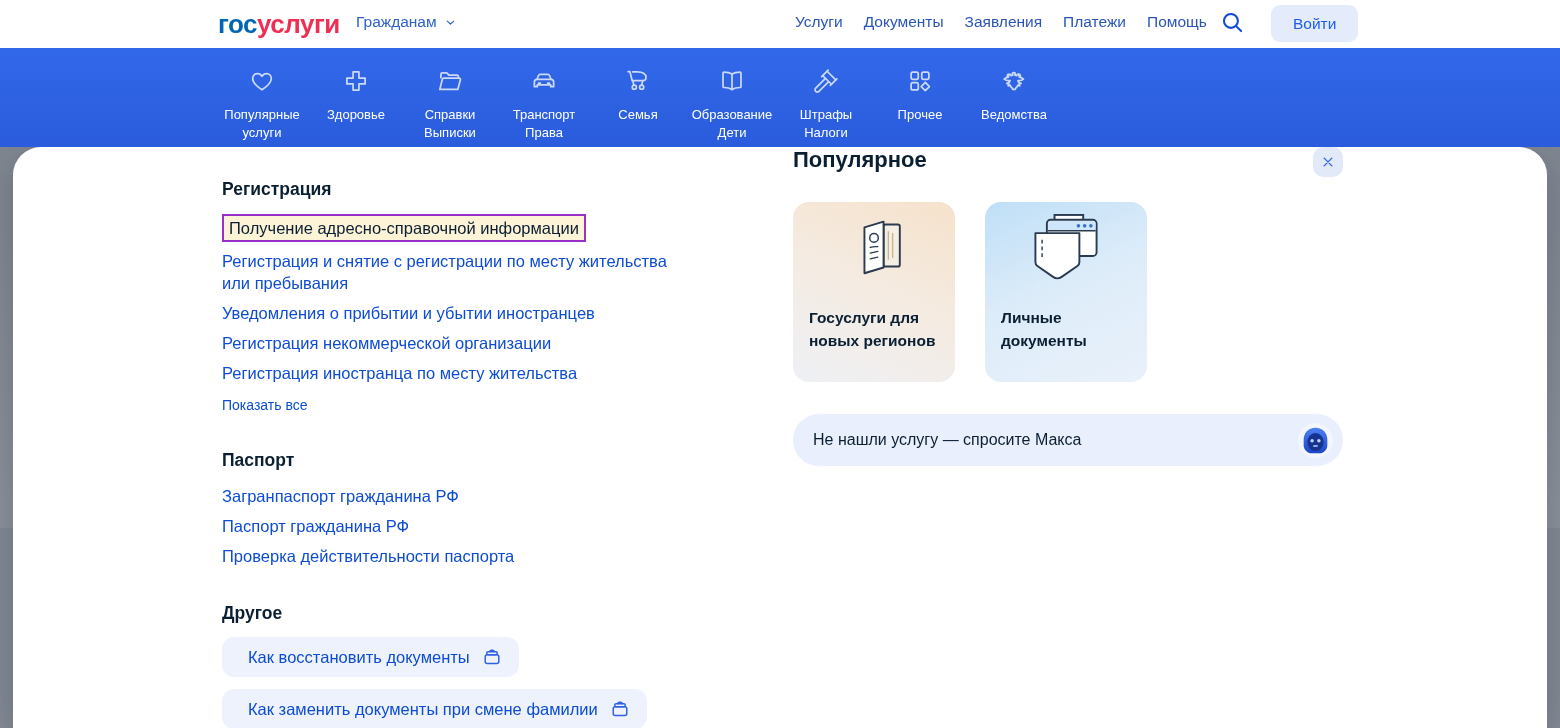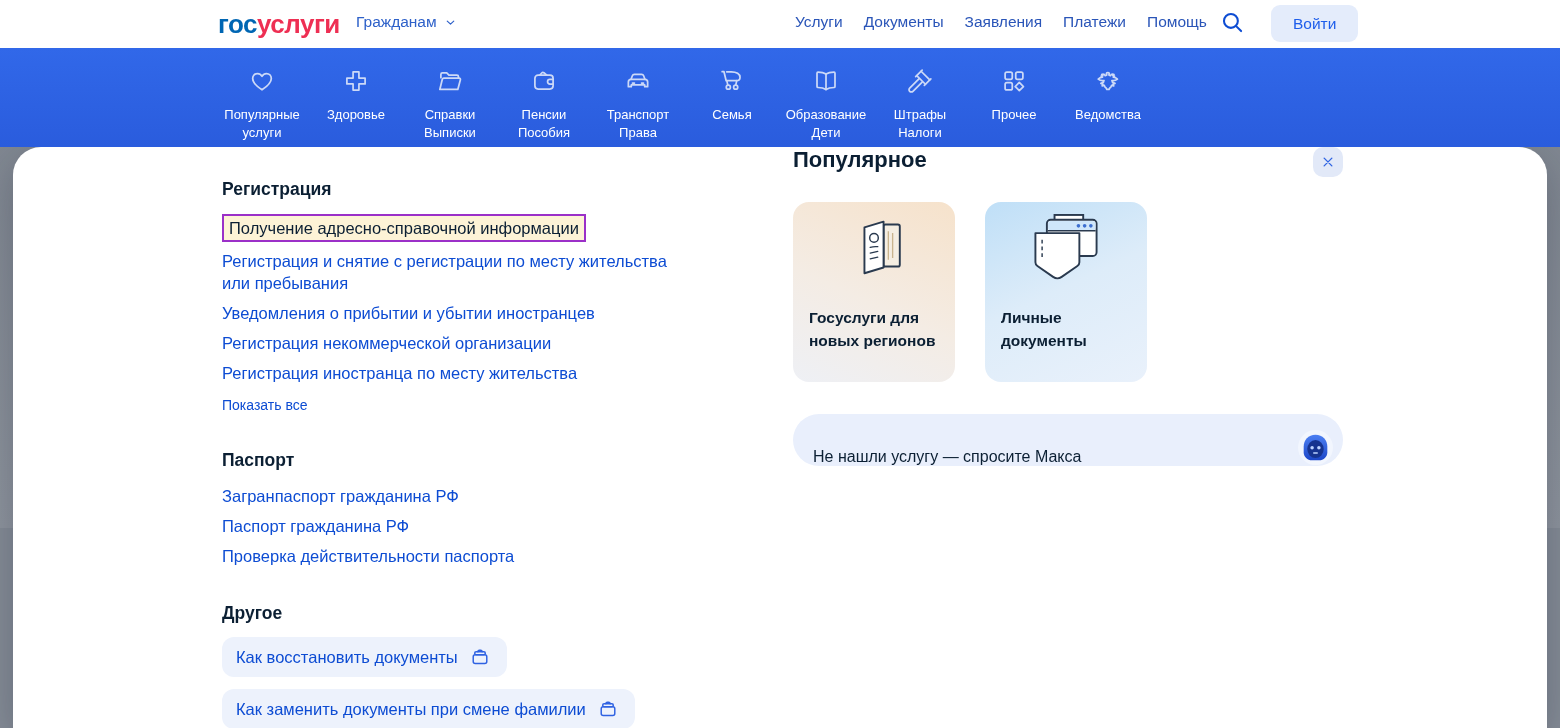--- a/index.html
+++ b/index.html
@@ -36,37 +36,37 @@
   
   .left-col{position:absolute;left:209px;top:0;width:462px;}
   .sec-title{margin:30px 0 0;font-size:17.5px;line-height:24px;font-weight:700;color:#0b1f33;}
   .sec-title.gap{margin-top:34px;}
   .link-row{margin-top:8px;}
   .link-row.first{margin-top:13px;}
   .service-link{font-size:16.5px;line-height:22px;color:#0d4cd3;text-decoration:none;cursor:pointer;display:inline;}
   .highlight-box{display:inline-block;border:2px solid #9b30c8;background:#fdf3d6;color:#0b1f33;padding:1px 5px;font-size:16.5px;line-height:22px;cursor:pointer;}
   .show-all{display:inline-block;margin-top:13px;font-size:14px;color:#0d4cd3;text-decoration:none;cursor:pointer;}
   .chip-row{margin-top:12px;}
-  .chip{display:inline-flex;align-items:center;gap:11px;background:#edf2fc;border-radius:12px;padding:9px 16px 9px 14px;color:#0d4cd3;font-size:16.5px;cursor:pointer;}
+  .chip{display:inline-flex;align-items:center;gap:11px;background:#edf2fc;border-radius:12px;padding:9px 16px 9px 26px;color:#0d4cd3;font-size:16.5px;cursor:pointer;}
   .chip .bi{width:22px;height:22px;display:inline-flex;color:#2f62e2;}
   .chip .bi svg{width:100%;height:100%;}
 
   
   .right-col{position:absolute;left:780px;top:0;width:550px;}
   .pop-head{display:flex;justify-content:space-between;align-items:flex-start;}
   .pop-title{font-size:22px;font-weight:700;color:#0b1f33;margin:0;}
   .close-btn{width:30px;height:30px;border:none;border-radius:10px;background:#e2e9f8;color:#2d63e3;display:flex;align-items:center;justify-content:center;cursor:pointer;padding:0;}
   .close-btn svg{width:18px;height:18px;}
   .cards{display:flex;gap:30px;margin-top:25px;}
   .card{width:162px;height:180px;border-radius:16px;position:relative;cursor:pointer;}
   .card.blue{background:linear-gradient(155deg,#bfdff7 0%,#ddecf9 48%,#e9f1fb 100%);}
   .card.orange{background:linear-gradient(205deg,#f6e2cb 0%,#f4ece4 55%,#eef0f5 100%);}
   .card .ill{position:absolute;top:12px;left:0;right:0;display:flex;justify-content:center;}
   .card .card-label{position:absolute;left:16px;top:104px;width:132px;font-size:15.5px;line-height:23px;font-weight:700;color:#0b1f33;}
-  .assistant{margin-top:32px;width:550px;height:52px;box-sizing:border-box;background:#e9effc;border-radius:26px;display:flex;align-items:flex-end;padding:0 9px 0 20px;cursor:pointer;}
+  .assistant{margin-top:32px;width:550px;height:52px;box-sizing:border-box;background:#e9effc;border-radius:26px;display:flex;align-items:center;padding:0 9px 0 20px;cursor:pointer;}
   .assistant .txt{flex:1;font-size:16px;color:#0b1f33;}
   .assistant .robot{width:37px;height:37px;display:inline-flex;}
 </style>
 </head>
 <body>
 
 <div class="screen">
 
   <header class="topbar">
     <div class="logo"><span class="p1">гос</span><span class="p2">услуги</span></div>
@@ -105,27 +105,20 @@
             </svg>
           </span><div class="cl">Здоровье</div></div>
         <div class="cat-item"><span class="ci">
             <svg viewBox="0 0 24 24" fill="none" stroke="currentColor" stroke-width="1.6" stroke-linecap="round" stroke-linejoin="round">
               <path d="M3.6 9V5.9c0-.8.6-1.4 1.4-1.4h4l2 2.1h7.4c.8 0 1.4.6 1.4 1.4V9"></path>
               <path d="M2.6 19.8h16.6l2.4-8.9c.2-.8-.4-1.5-1.2-1.5H6.3c-.6 0-1.2.4-1.4 1L2.6 19.8z"></path>
             </svg>
           </span><div class="cl">Справки Выписки</div></div>
         <div class="cat-item"><span class="ci">
             <svg viewBox="0 0 24 24" fill="none" stroke="currentColor" stroke-width="1.6" stroke-linecap="round" stroke-linejoin="round">
-              <rect x="3.6" y="6.6" width="16.8" height="12.8" rx="3"></rect>
-              <path d="M20.4 10.6h-3a2.1 2.1 0 0 0 0 4.2h3"></path>
-              <path d="M8.2 6.6l1.7-2c.5-.6 1.4-.7 2-.2l2.7 2.2"></path>
-            </svg>
-          </span><div class="cl">Пенсии Пособия</div></div>
-        <div class="cat-item"><span class="ci">
-            <svg viewBox="0 0 24 24" fill="none" stroke="currentColor" stroke-width="1.6" stroke-linecap="round" stroke-linejoin="round">
               <path d="M5.6 10.4l1.2-3.3c.3-.8 1-1.3 1.8-1.3h6.8c.8 0 1.5.5 1.8 1.3l1.2 3.3"></path>
               <path d="M5.6 10.4h12.8c1.4 0 2.5 1.1 2.5 2.5v4.3h-2.7v-1.6H5.8v1.6H3.1v-4.3c0-1.4 1.1-2.5 2.5-2.5z"></path>
               <path d="M6.9 13.9h1.8M15.3 13.9h1.8"></path>
             </svg>
           </span><div class="cl">Транспорт Права</div></div>
         <div class="cat-item"><span class="ci">
             <svg viewBox="0 0 24 24" fill="none" stroke="currentColor" stroke-width="1.6" stroke-linecap="round" stroke-linejoin="round">
               <path d="M2.9 3.4h1.7l2 8.3h9.6c1.8 0 3.2-1.4 3.2-3.2 0-2.9-3.3-5-8-5H7.1"></path>
               <circle cx="8.6" cy="17.7" r="1.9"></circle>
               <circle cx="15.4" cy="17.7" r="1.9"></circle>

